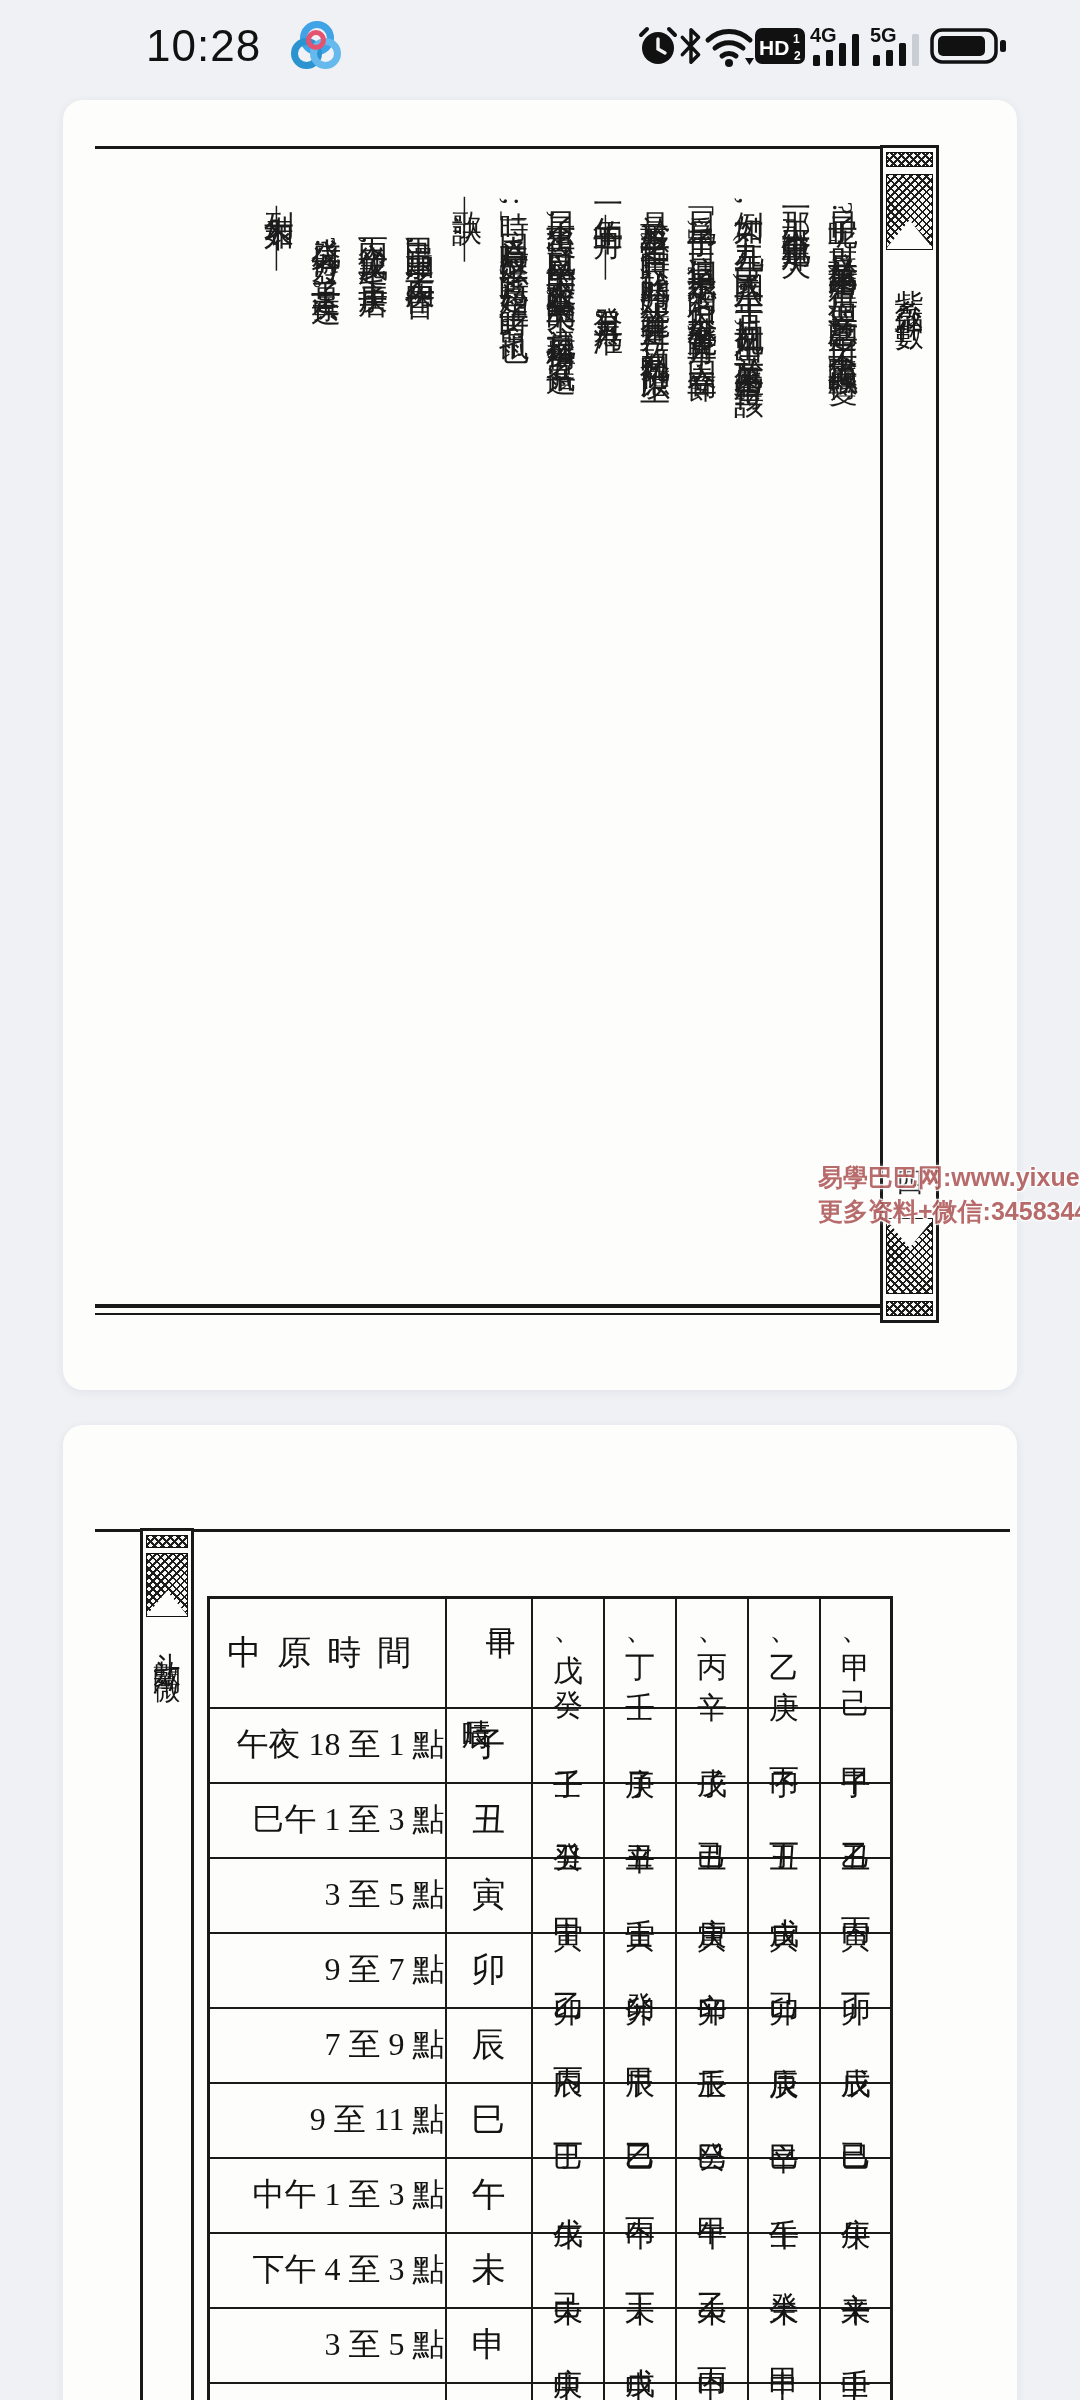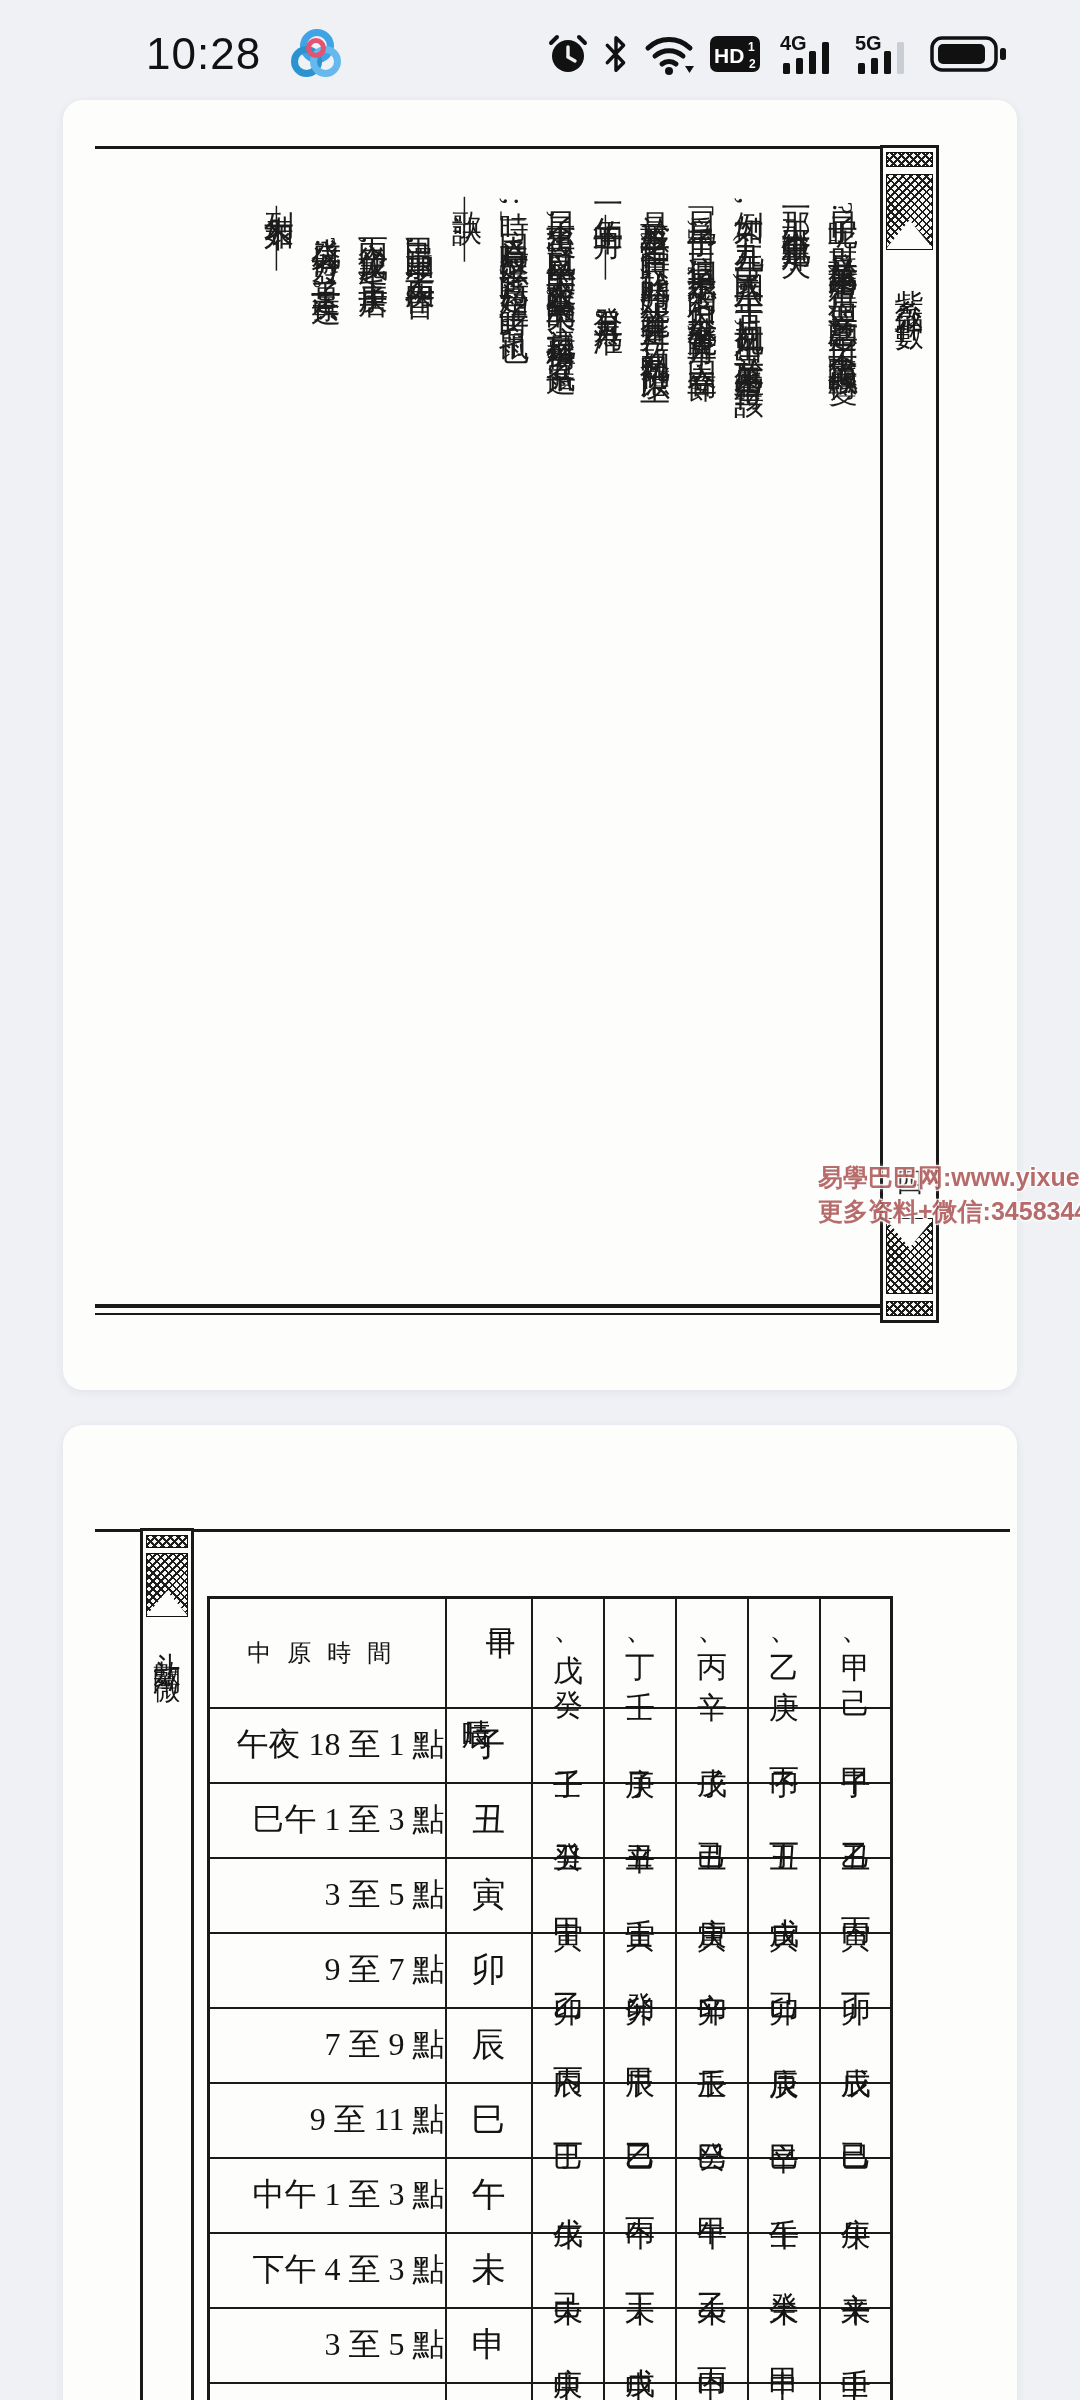--- a/index.html
+++ b/index.html
@@ -3,32 +3,32 @@
 <meta charset="utf-8">
 <style>
   html,body{margin:0;padding:0;}
   body{
     width:1080px;height:2400px;overflow:hidden;position:relative;
     background:#eff1f5;
     font-family:"Liberation Serif","DejaVu Serif",serif;
   }
   
   .status-bar{
-    position:absolute;top:8px;left:0;width:1080px;height:92px;
+    position:absolute;top:0;left:0;width:1080px;height:92px;
     display:flex;align-items:center;
     font-family:"Liberation Sans","DejaVu Sans",sans-serif;color:#111;text-align:center;
   }
   .sb-time{margin-left:146px;font-size:44px;font-weight:500;letter-spacing:1px;}
   .app-logo{margin-left:30px;width:50px;height:50px;position:relative;}
   .app-logo i{position:absolute;border-radius:50%;box-sizing:border-box;}
   .logo-c1{left:9px;top:0;width:34px;height:34px;border:7px solid #3fa3e6;}
   .logo-c2{left:0;top:17px;width:31px;height:31px;border:7px solid #2b93cf;}
   .logo-c3{left:19px;top:17px;width:31px;height:31px;border:7px solid #66b9ec;}
   .logo-c4{left:15px;top:9px;width:20px;height:20px;border:5px solid #e4536f;}
-  .sb-icons{margin-left:auto;margin-right:72px;display:flex;align-items:center;gap:15px;}
+  .sb-icons{margin-left:auto;margin-right:72px;display:flex;align-items:center;gap:0;}
   .sb-icons svg{display:block;}
   
   .card{position:absolute;left:63px;width:954px;background:#fdfdfc;
         border-radius:20px;box-shadow:0 2px 10px rgba(30,40,60,.07);}
   .card.page1{top:100px;height:1290px;}
   .card.page2{top:1425px;height:1100px;border-radius:20px 20px 0 0;}
   .rule{position:absolute;background:#191919;}
   
   .strip{position:absolute;box-sizing:border-box;border:3px solid #191919;
          background:#fdfdfc;display:flex;flex-direction:column;align-items:stretch;
@@ -80,21 +80,21 @@
     border-collapse:collapse;table-layout:fixed;
     color:#141414;
   }
   .hour-table th,.hour-table td{
     border:2px solid #1a1a1a;box-sizing:border-box;padding:0;
     font-weight:normal;background:#fdfdfc;
   }
   .hour-table{border:3px solid #1a1a1a;}
   .hour-table thead th{height:110px;}
   .hour-table tbody td{height:75px;}
-  .th-time{font-size:24px;letter-spacing:16px;padding-left:14px;font-family:Liberation Mono, monospace;}
+  .th-time{font-size:34px;letter-spacing:16px;padding-left:14px;font-family:Liberation Mono, monospace;}
   .th-combo{position:relative;}
   .vsmall{writing-mode:vertical-rl;text-orientation:upright;letter-spacing:3px;
           font-size:30px;display:inline-block;}
   .th-daygan{position:absolute;top:6px;right:10px;}
   .th-shichen{position:absolute;bottom:6px;left:9px;}
   .th-stem{text-align:center;vertical-align:middle;}
   .t-time{font-size:32px;text-align:right;padding-right:30px;}
   .t-branch{font-size:34px;text-align:center;}
   .t-stem{text-align:center;vertical-align:middle;}
   .partial td{height:70px;border-bottom:none;}

